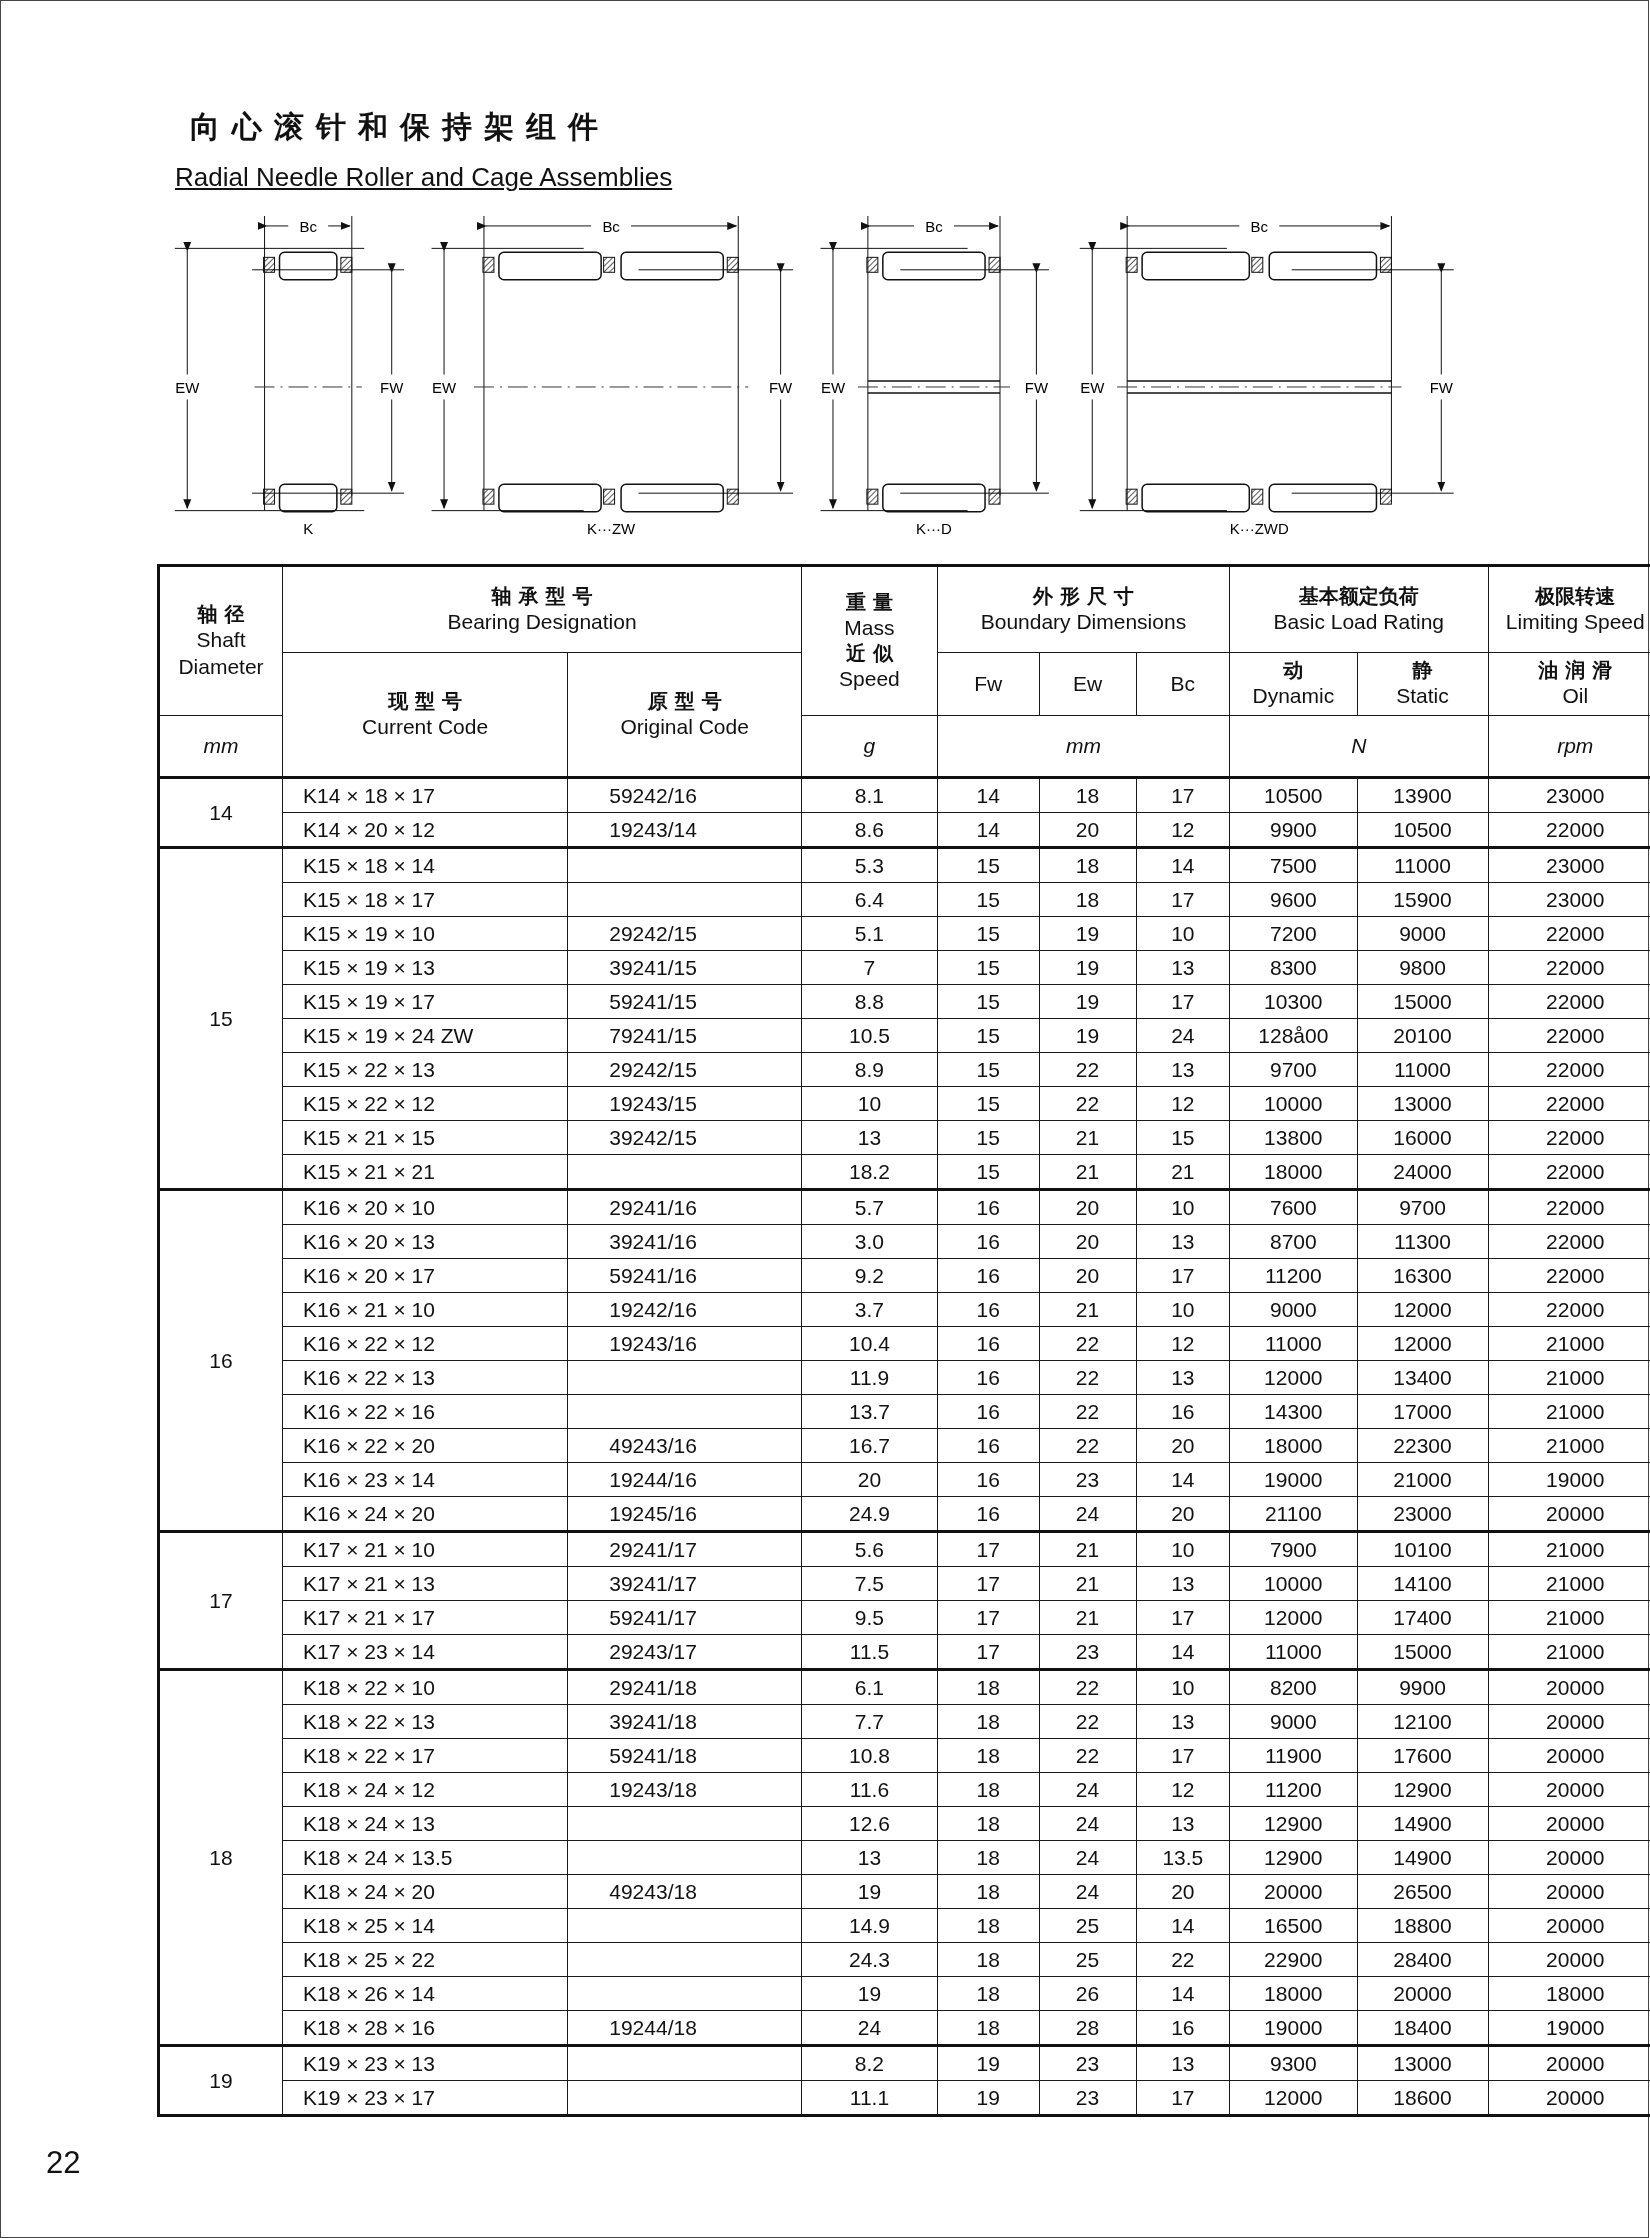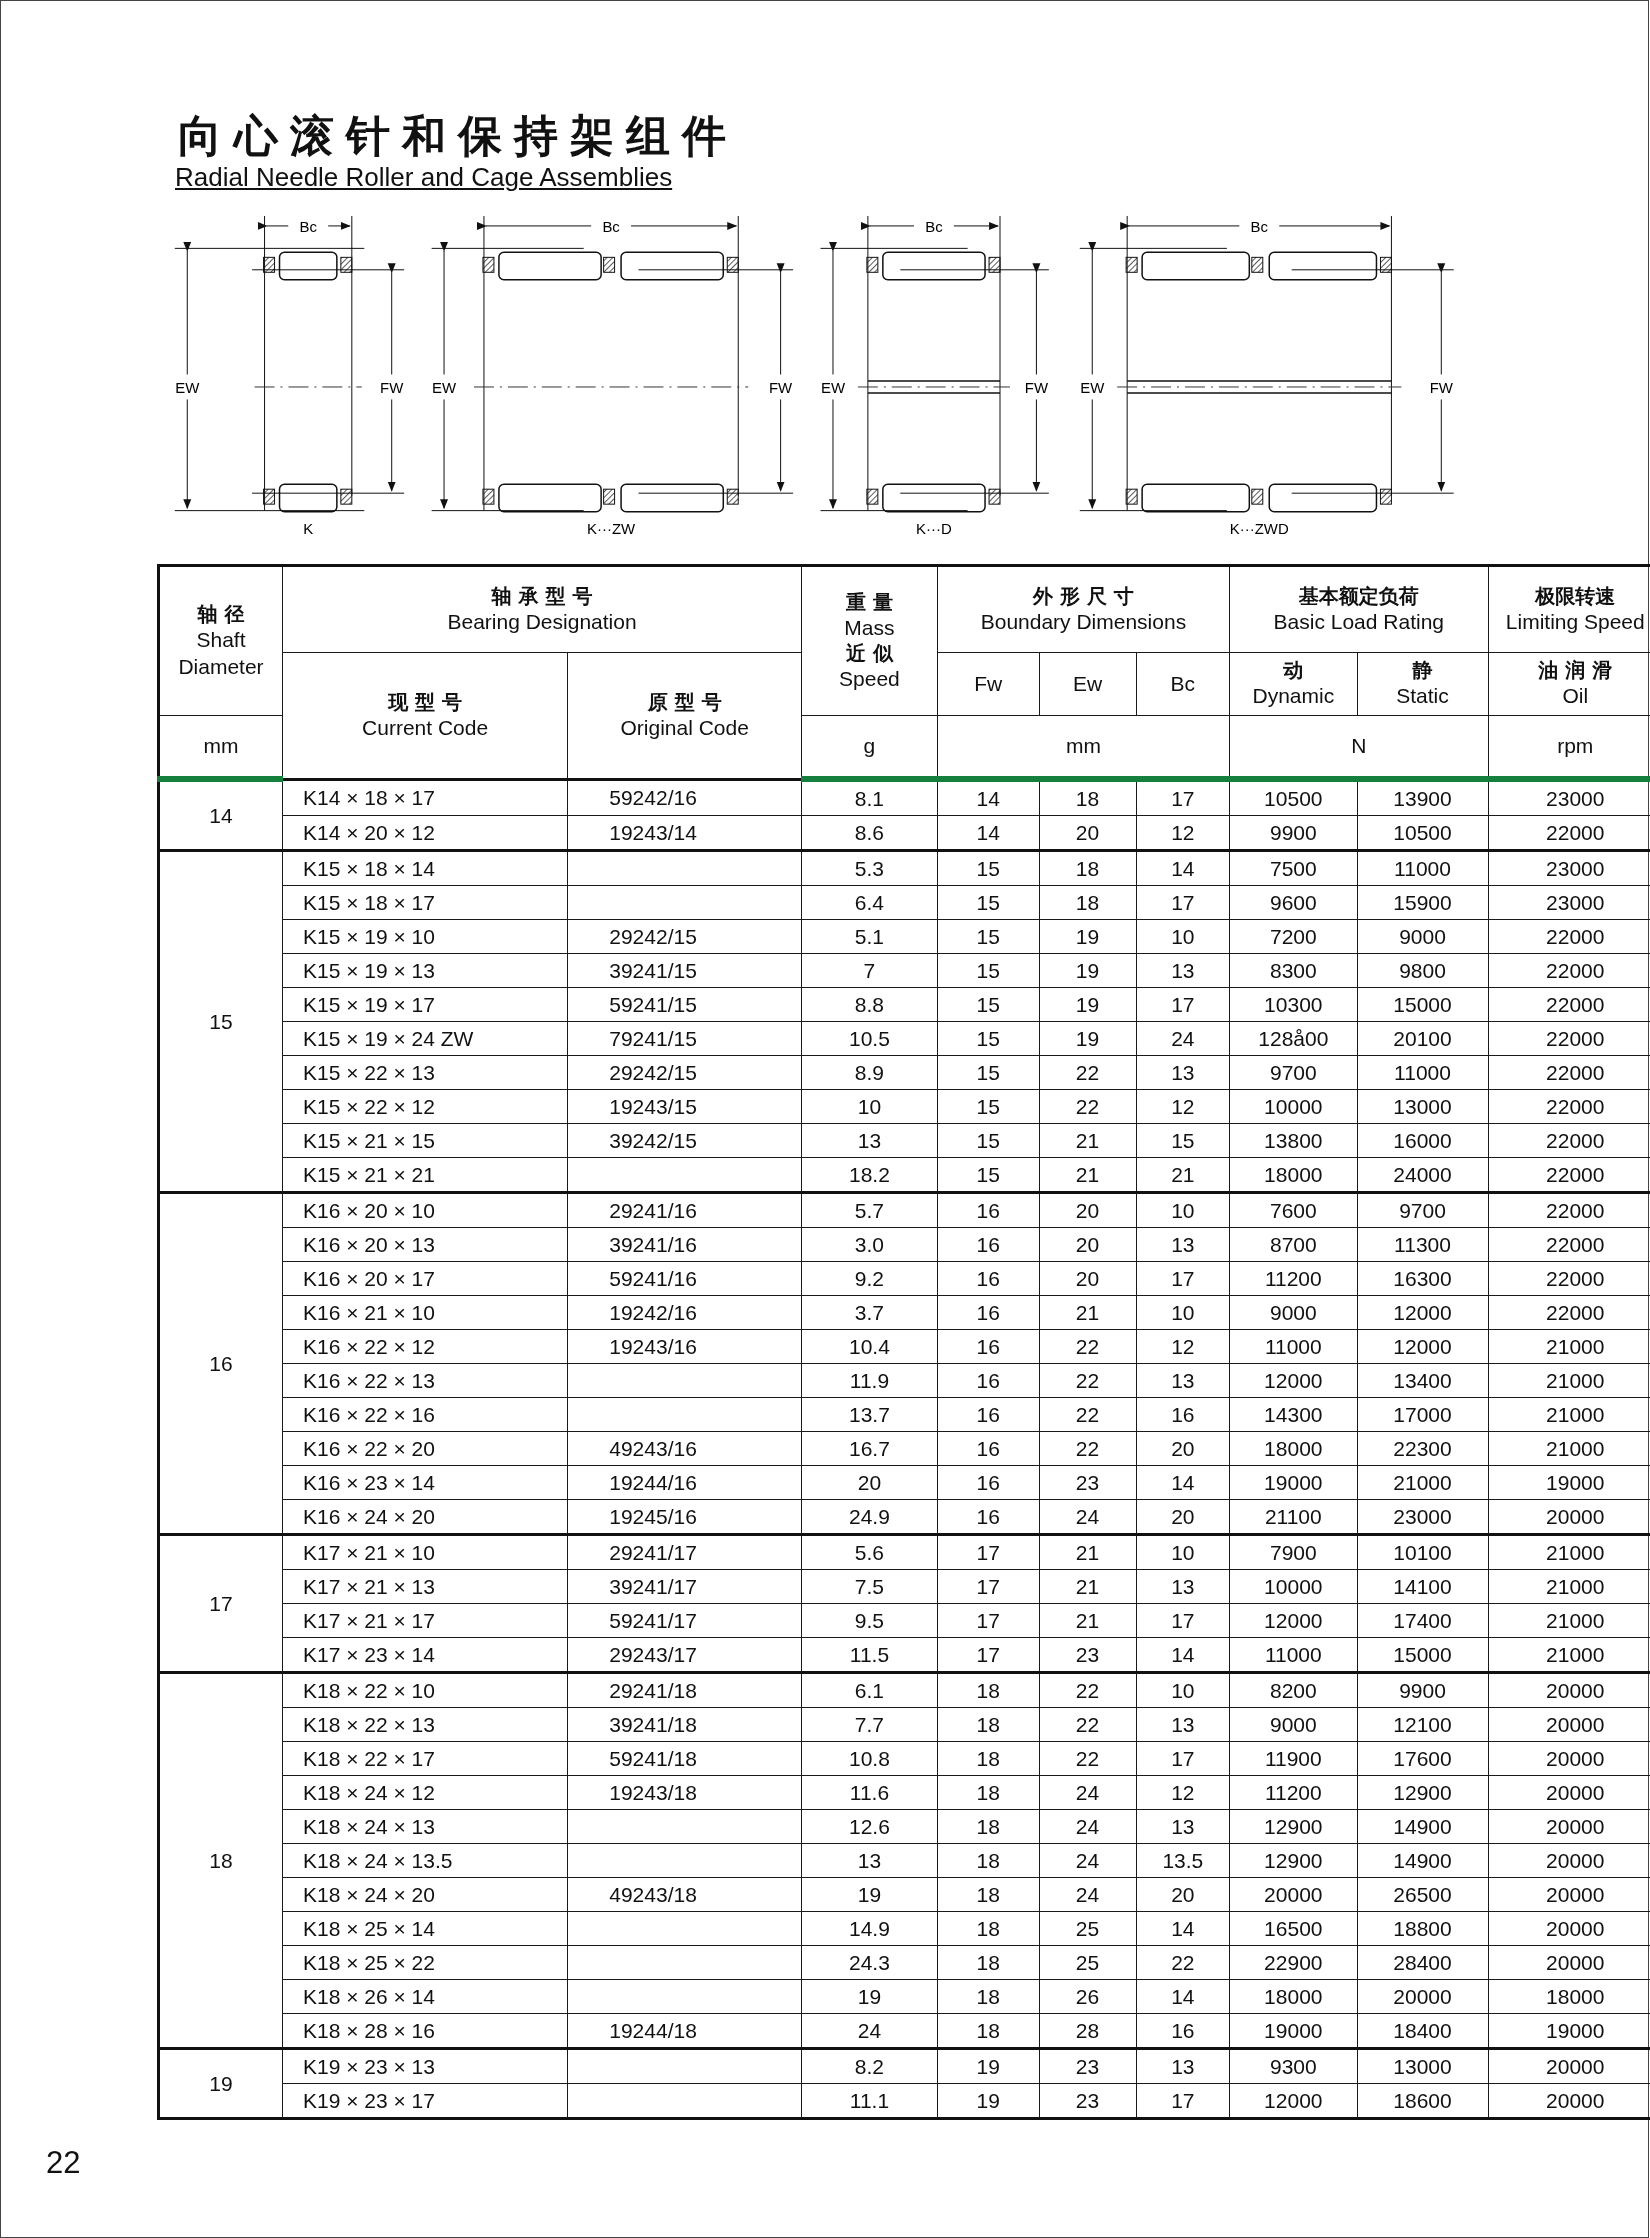--- a/index.html
+++ b/index.html
@@ -1,37 +1,37 @@
 <!DOCTYPE html>
 <html style="font-size:8px"><head>
 <meta charset="utf-8">
 <style>
   html, body { margin:0; padding:0; background:#ffffff; }
   body { width:1650px; height:2239px; position:relative; overflow:hidden;
          font-family:"Liberation Sans", "DejaVu Sans", sans-serif; color:#111; }
   .page-frame { position:absolute; left:0; top:0; width:1647px; height:2236px;
                 border:1.5px solid #444; box-sizing:content-box; }
-  .title-cn { position:absolute; left:178px; top:107px; font-size:44px; font-weight:bold;
+  .title-cn { position:absolute; left:190px; top:107px; font-size:30px; font-weight:bold;
               letter-spacing:12px; font-family:"DejaVu Sans", sans-serif; }
   .title-en { position:absolute; left:175px; top:162px; font-size:26px;text-decoration:underline; }
   .diagrams { position:absolute; left:0; top:200px; width:1650px; height:359px; }
   .page-number { position:absolute; left:46px; top:2145px; font-size:31px; }
 
   table.spec { position:absolute; left:157px; top:564px; width:1508px;
                border-collapse:collapse; table-layout:fixed; }
   table.spec td, table.spec th { border:1.5px solid #1a1a1a; text-align:center;
                vertical-align:middle; font-weight:normal; padding:0; }
   table.spec { border:3px solid #111; }
   table.spec th { font-size:21px; line-height:1.25; }
   table.spec th .cn { display:block; font-family:"DejaVu Sans", sans-serif; font-size:20px; font-weight:bold; }
   table.spec tbody td { font-size:21px; height:33px; }
   table.spec tbody td.code { text-align:left; padding-left:20px; }
   table.spec tbody td.orig { text-align:left; padding-left:41px; }
   table.spec tr.grp-start td { border-top:3px solid #111; }
-  table.spec thead tr.units th { border-bottom:6px solid #15803d; height:60px; }
+  table.spec thead tr.units th { border-bottom:1px solid #15803d; height:60px;font-style:italic; }
   .hdr-row1 th { height:85px; }
   .hdr-row2 th { height:62px; }
 </style>
 </head>
 <body>
 
 <div class="page-frame"></div>
 
 <div class="title-cn">向心滚针和保持架组件</div>
 <div class="title-en">Radial Needle Roller and Cage Assemblies</div>

